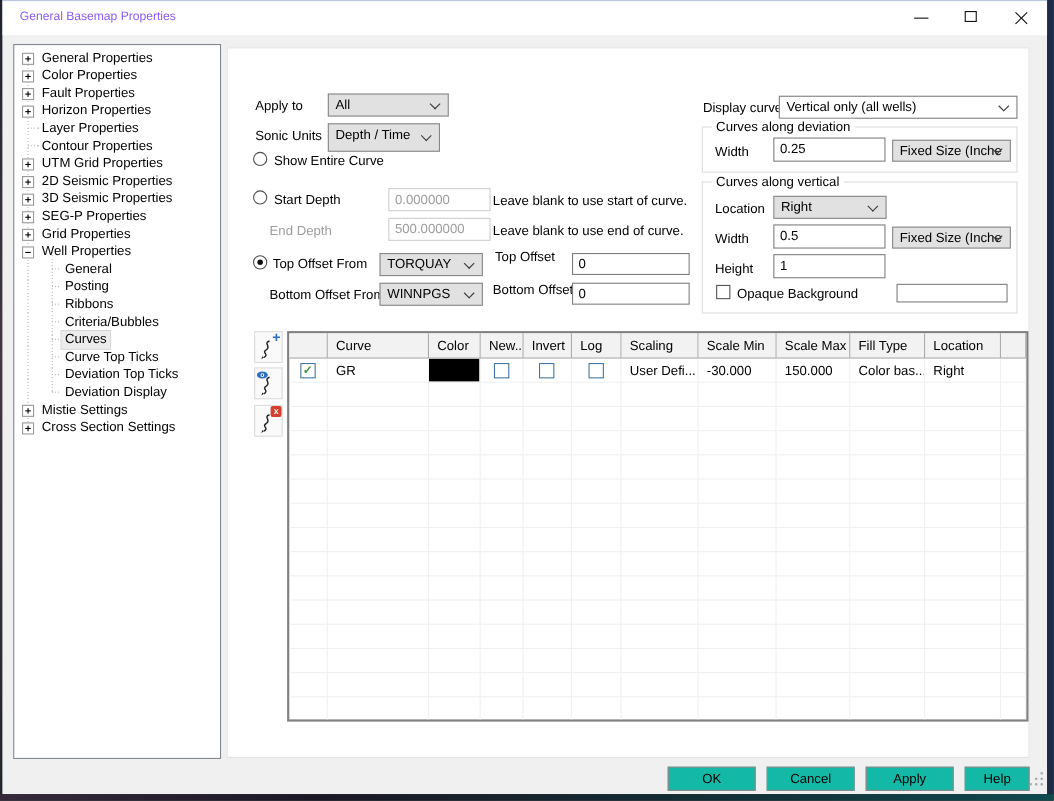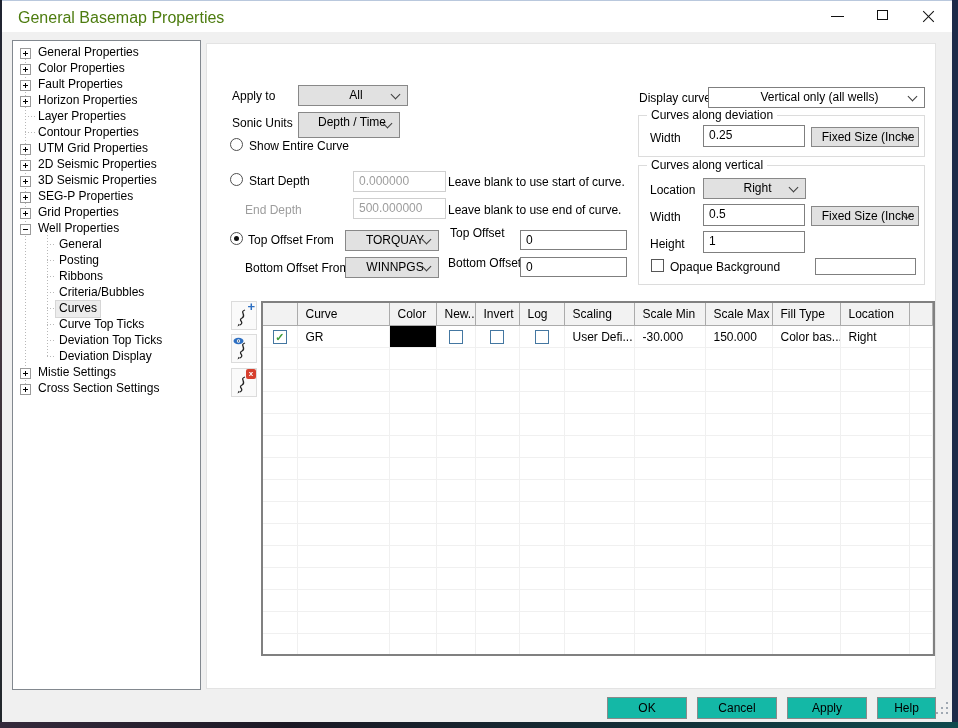--- a/index.html
+++ b/index.html
@@ -3,21 +3,21 @@
 <meta charset="utf-8">
 <style>
   html,body{margin:0;padding:0;}
   body{width:958px;height:728px;position:relative;font-family:"Liberation Sans",sans-serif;
        -webkit-font-smoothing:antialiased;background:#14161d;overflow:hidden;}
   .lbl{position:absolute;font-size:12px;color:#000;white-space:nowrap;box-sizing:border-box;}
 
   
   .window{position:absolute;left:2px;top:0;width:950px;height:722px;background:#f0f0f0;}
   .titlebar{position:absolute;left:0;top:0;width:100%;height:31px;background:#ffffff;border-top:1px solid #b9c8dd;}
-  .title-text{position:absolute;left:16px;top:8px;font-size:16px;color:#4d7c0f;text-align:center;}
+  .title-text{position:absolute;left:16px;top:8px;font-size:11px;color:#8b5cf6;text-align:center;}
   .capbtn{position:absolute;top:0;width:45px;height:30px;}
   .glyph-min{position:absolute;left:16px;top:15px;width:13px;height:1px;background:#111;}
   .glyph-max{position:absolute;left:17px;top:9px;width:11px;height:10px;border:1px solid #111;box-sizing:border-box;}
   .glyph-close{position:absolute;left:16px;top:15px;width:15px;height:0;}
   .glyph-close i{position:absolute;left:0;top:0;width:15px;height:1px;background:#111;display:block;}
   .glyph-close i:first-child{transform:rotate(45deg);}
   .glyph-close i:last-child{transform:rotate(-45deg);}
   .edge-left{position:absolute;left:0;top:0;width:2px;height:722px;background:linear-gradient(#1e2330,#453740 45%,#20262b);}
   .edge-right{position:absolute;right:0;top:0;width:6px;height:722px;background:#1d2b49;}
   .edge-bottom{position:absolute;left:0;top:722px;width:958px;height:6px;
@@ -36,21 +36,21 @@
   .expander{position:absolute;left:7px;top:3px;width:9px;height:9px;border:1px solid #9a9a9a;background:#fff;box-sizing:content-box;}
   .expander .hb{position:absolute;left:2px;top:4px;width:5px;height:1px;background:#000;}
   .expander .vb{position:absolute;left:4px;top:2px;width:1px;height:5px;background:#000;}
   .tlabel.sel{background:#ececec;outline:1px solid #d6d6d6;}
 
   
   .main-panel{position:absolute;left:204px;top:43px;width:728px;height:644px;background:#fff;border:1px solid #e3e3e3;}
 
   
   .combo{position:absolute;background:#e1e1e1;border:1px solid #888;font-size:12px;
-         line-height:18px;padding-left:6px;box-sizing:border-box;color:#000;white-space:nowrap;overflow:hidden;text-align:center;}
+         line-height:18px;padding-left:6px;box-sizing:border-box;color:#000;white-space:nowrap;overflow:hidden;}
   .combo.white{background:#fff;border-color:#7f7f7f;}
   .chev{position:absolute;right:8px;top:50%;margin-top:-5px;width:6px;height:6px;
         border-right:1px solid #3c3c3c;border-bottom:1px solid #3c3c3c;transform:rotate(45deg);}
   .field{position:absolute;background:#fff;border:1px solid #7f7f7f;font-size:12px;
          line-height:18px;padding-left:5px;box-sizing:border-box;color:#000;white-space:nowrap;overflow:hidden;}
   .field.disabled{border-color:#cfcfcf;color:#9d9d9d;margin-left:8px;}
   .lbl.disabled{color:#9d9d9d;}
   .radio{position:absolute;width:13px;height:13px;border:1px solid #4f4f4f;border-radius:50%;background:#fff;box-sizing:border-box;}
   .radio.checked::after{content:"";position:absolute;left:3px;top:3px;width:5px;height:5px;border-radius:50%;background:#101010;}
   .checkbox{position:absolute;width:13px;height:13px;border:1px solid #565656;background:#fff;box-sizing:border-box;}

